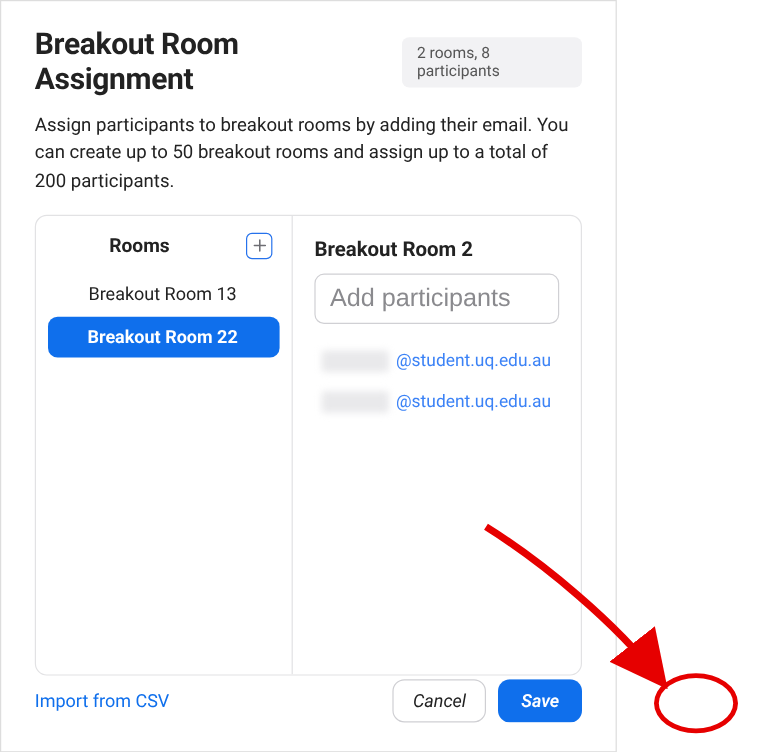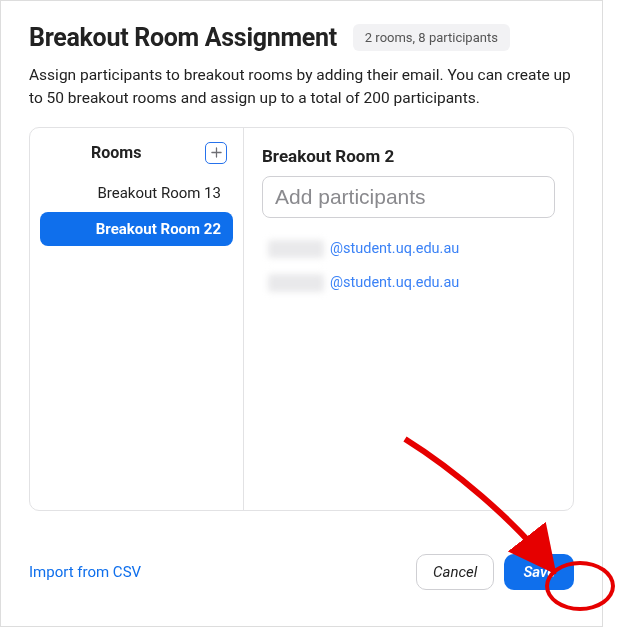--- a/index.html
+++ b/index.html
@@ -4,21 +4,21 @@
   <style>
     * { box-sizing: border-box; margin: 0; padding: 0; }
     body {
       font-family: -apple-system, BlinkMacSystemFont, "Segoe UI", Roboto, "Helvetica Neue", Arial, sans-serif;
       background: #fff;
       width: 642px;
       height: 627px;
       position: relative;
     }
     .modal {
-      width: 603px;
+      width: 514px;
       height: 627px;
       padding: 22px 28px 20px 28px;
       border: 1px solid #ddd;
       position: relative;
     }
     .header-row {
       display: flex;
       align-items: center;
       gap: 16px;
       margin-bottom: 12px;
@@ -74,21 +74,21 @@
       display: flex;
       align-items: center;
       justify-content: center;
       color: #6e6e73;
       cursor: pointer;
       background: #fff;
     }
     .add-room svg { width: 11px; height: 11px; }
     .room-item {
       display: flex;
-      justify-content: flex-end;
+      justify-content: center;
       align-items: center;
       padding: 8px 12px 8px 10px;
       font-size: 15px;
       color: #222;
       border-radius: 8px;
       cursor: pointer;
       margin-bottom: 2px;
     }
     .room-item.selected {
       background: #0f6fec;
@@ -129,21 +129,21 @@
       height: 18px;
       background: #e9e9eb;
       border-radius: 3px;
       filter: blur(3px);
       margin-right: 6px;
     }
     .footer {
       position: absolute;
       left: 28px;
       right: 28px;
-      bottom: 36px;
+      bottom: 24px;
       display: flex;
       align-items: center;
       justify-content: space-between;
     }
     .import-link {
       color: #0f6fec;
       font-size: 15px;
       cursor: pointer;
     }
     .btn-row { display: flex; gap: 10px; align-items: center; }

